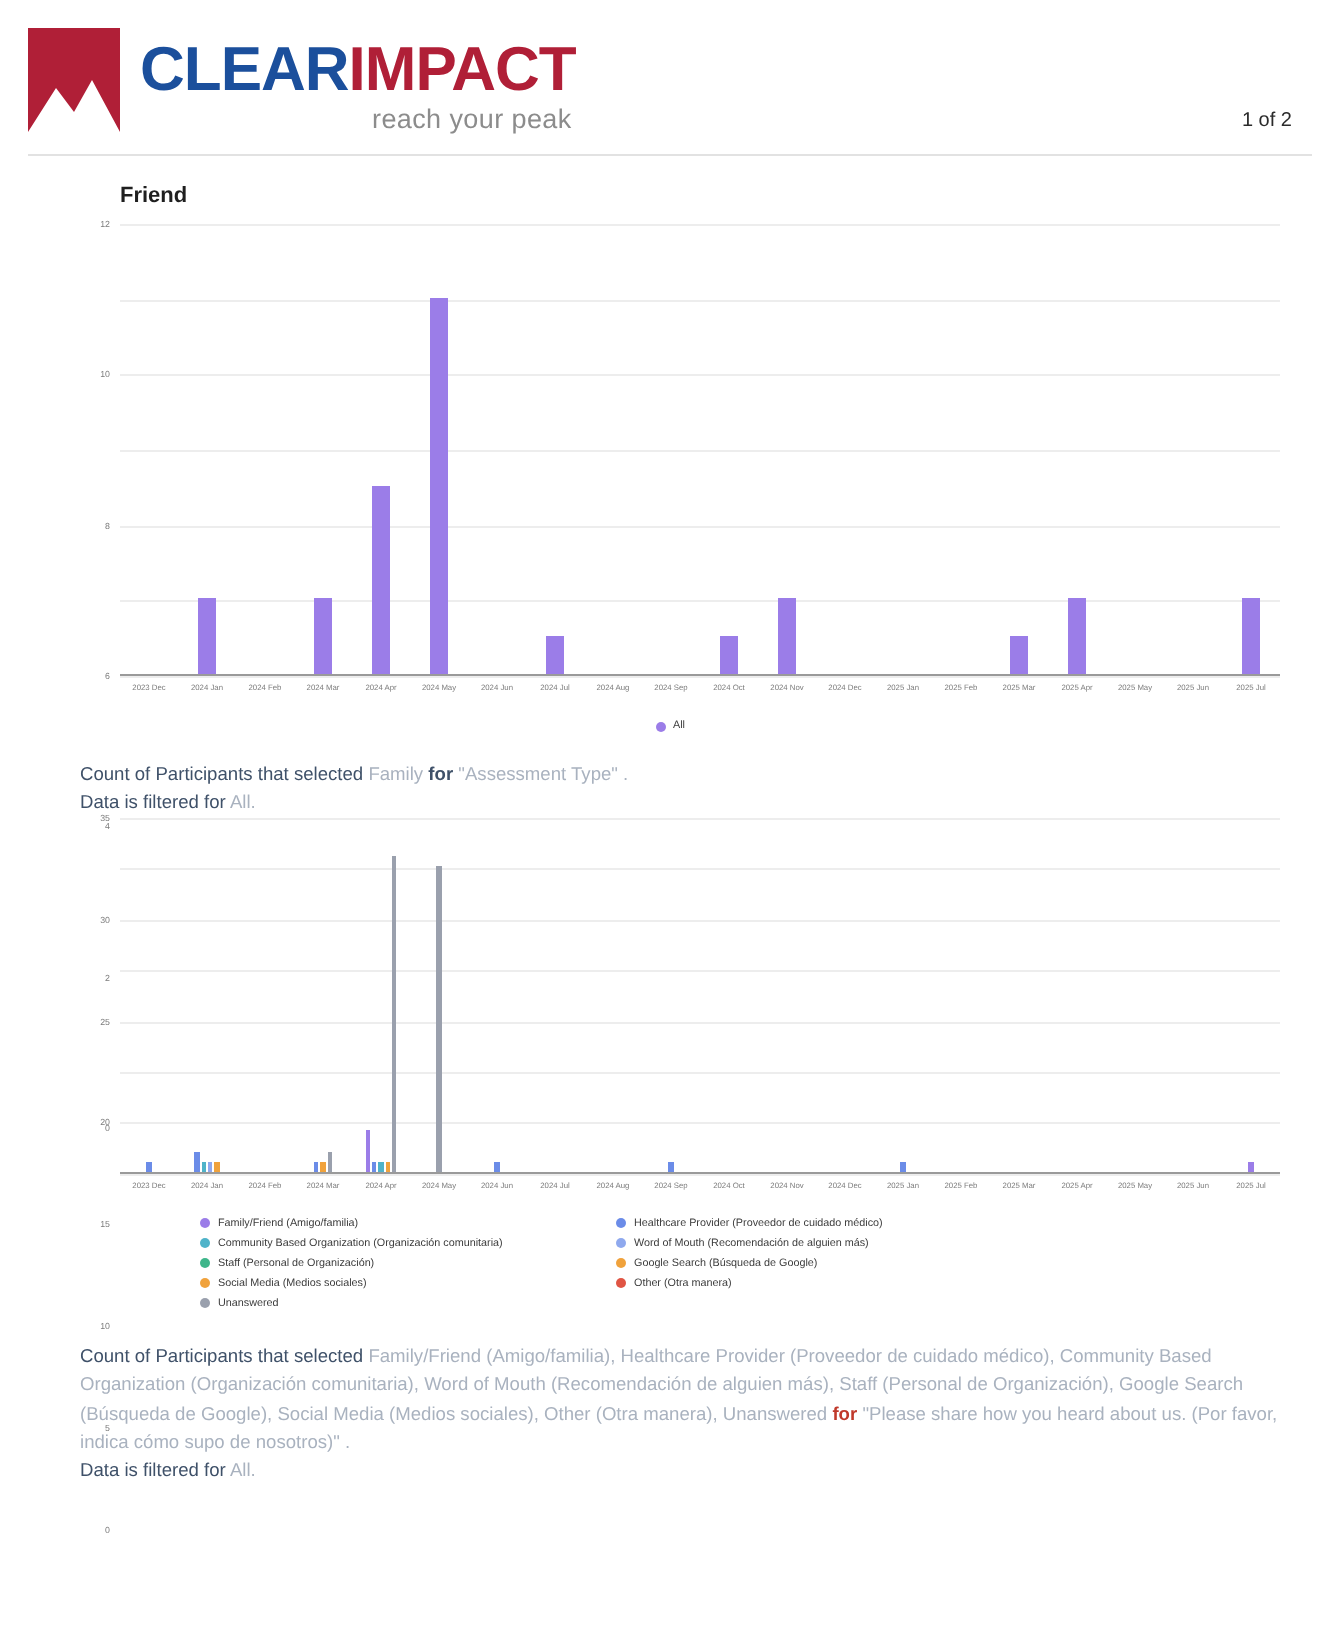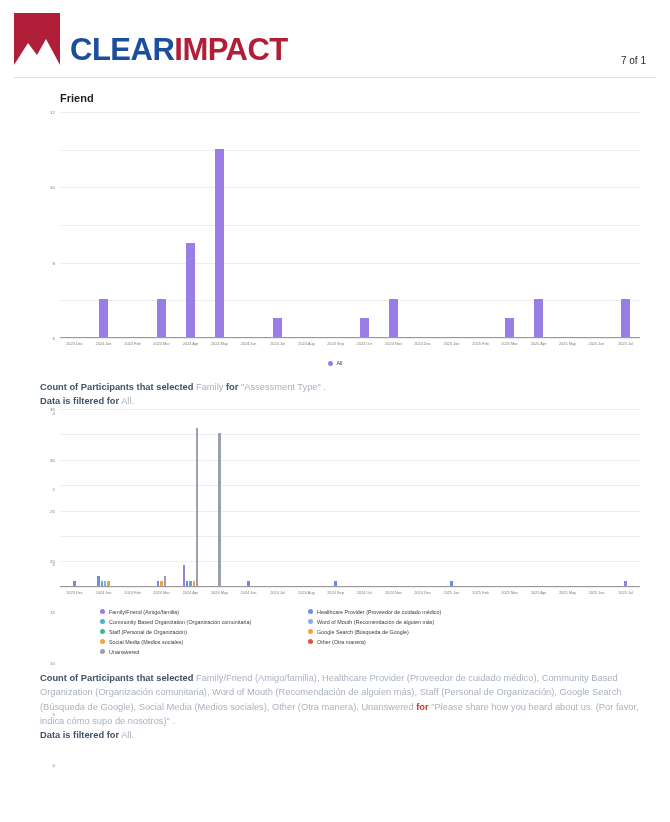--- a/index.html
+++ b/index.html
@@ -18,21 +18,21 @@
   }
 
   
   .header {
     position: relative;
     height: 78px;
     padding: 10px 24px 0 14px;
   }
   .brand {
     display: flex;
-    align-items: flex-end;
+    align-items: center;
     gap: 10px;
   }
   .logo-mark {
     width: 46px;
     height: 52px;
     flex: 0 0 auto;
     margin-top: 3px;
   }
   .wordmark {
     padding-top: 9px;
@@ -164,43 +164,44 @@
     flex: 0 0 auto;
   }
 
   
   .caption {
     margin: 14px 14px 0 40px;
     font-size: 9.3px;
     line-height: 1.55;
     color: #5a6b85;
   }
-  .caption .strong { color: #3f5169; font-weight: bold; }
+  .caption .strong { color: #3f5169; font-weight: normal; }
   .caption .muted  { color: #a9b2bf; }
   .caption .kw     { color: #3f5169; font-weight: bold; }
   .caption .accent { color: #c0392b; font-weight: bold; }
 
   .cut { overflow: hidden; }
 </style>
 </head>
 <body>
 
 <div class="page">
 
   <div class="header">
     <div class="brand">
       <svg class="logo-mark" viewBox="0 0 46 52">
         <path d="M0 0 H46 V52 L23 52 L0 52 Z" fill="#b01f37"></path>
         <path d="M0 52 L14 30 L23 42 L32 26 L46 52 Z" fill="#ffffff"></path>
       </svg>
       <div class="wordmark">
         <div class="wordmark-top"><span class="wm-clear">CLEAR</span><span class="wm-impact">IMPACT</span></div>
+        <div class="wordmark-sub">reach your peak</div>
       </div>
     </div>
-    <div class="page-count">7 of 1</div>
+    <div class="page-count">1 of 2</div>
     <div class="header-rule"></div>
   </div>
 
   <div class="chart-card">
     <div class="chart-title">Friend</div>
     <div class="plot-wrap">
       <div class="plot" id="plot1" style="height:226px;">
         <div id="grid1">
             <div class="gridline" style="top: 226px;">
               <div class="ytick" style="top: 226px;">0</div>

